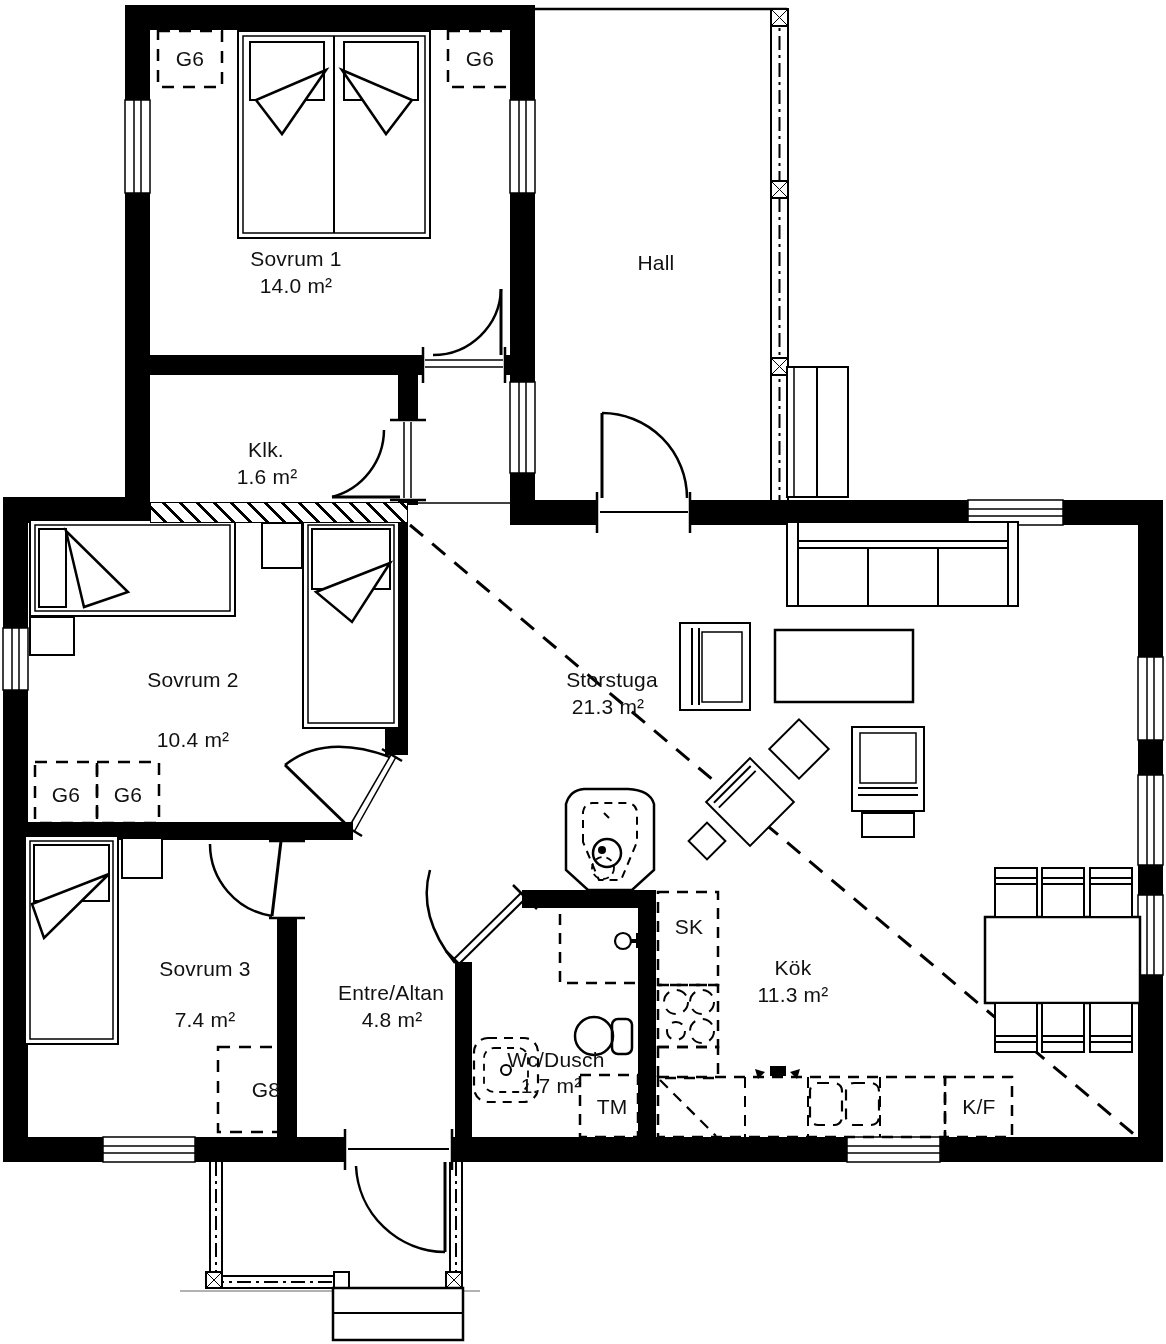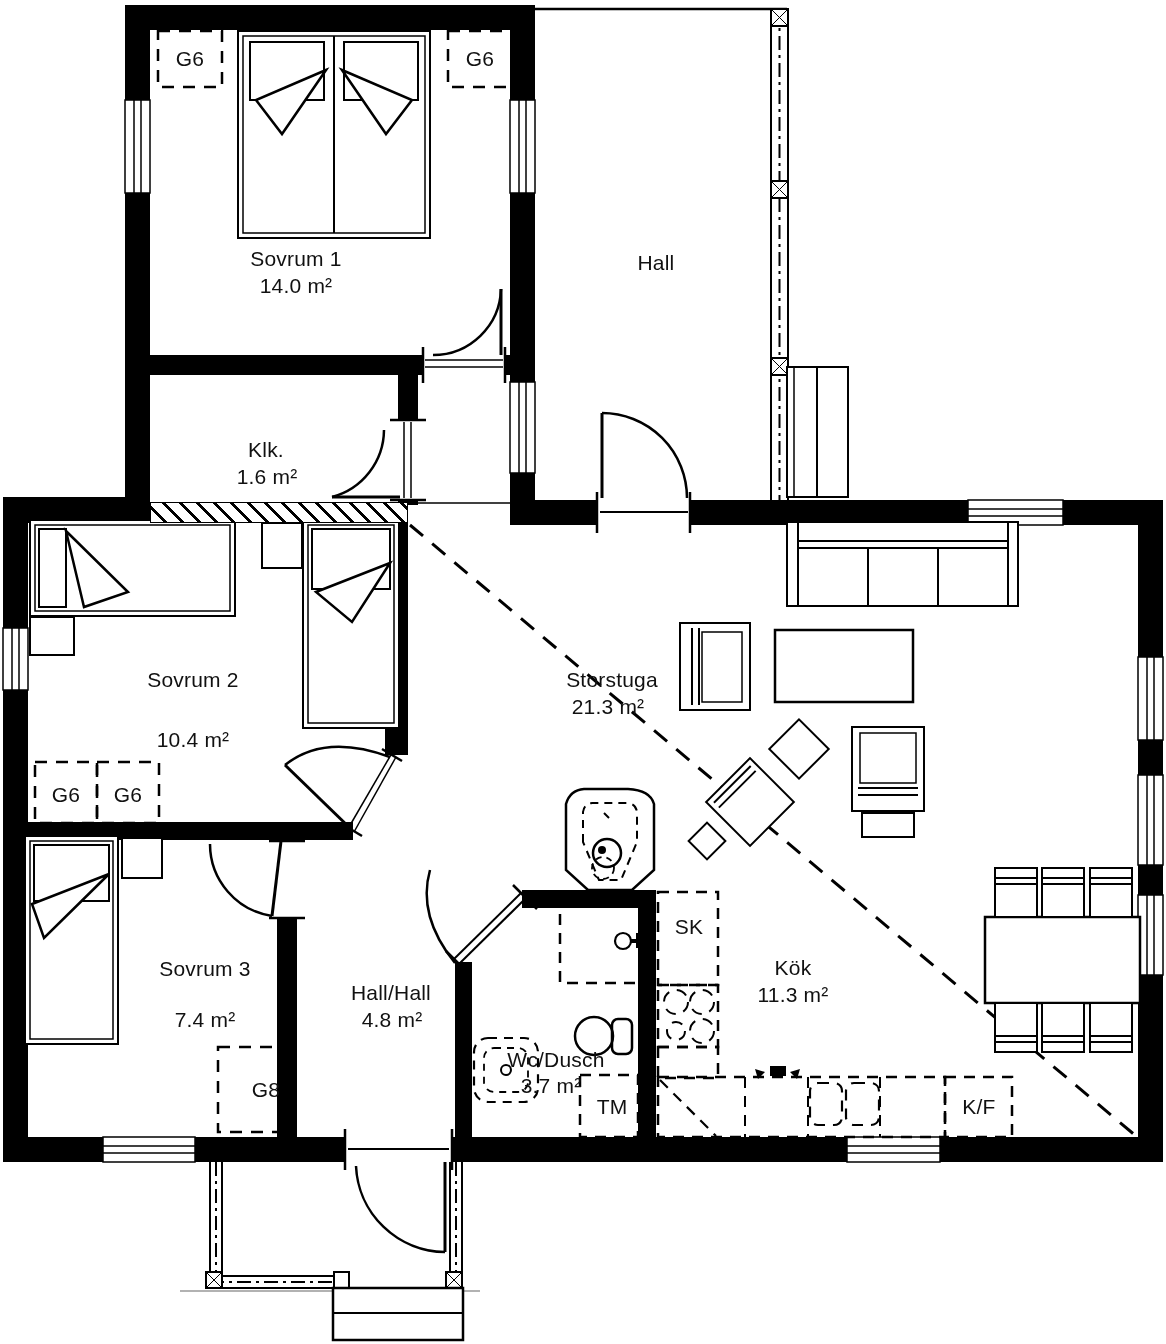--- a/index.html
+++ b/index.html
@@ -411,24 +411,24 @@
 <div class="lbl" style="left:266px;top:450px">Klk.</div>
 <div class="lbl" style="left:267px;top:477px">1.6 m²</div>
 <div class="lbl" style="left:193px;top:680px">Sovrum 2</div>
 <div class="lbl" style="left:193px;top:740px">10.4 m²</div>
 <div class="lbl" style="left:612px;top:680px">Storstuga</div>
 <div class="lbl" style="left:608px;top:707px">21.3 m²</div>
 <div class="lbl sm" style="left:66px;top:795px">G6</div>
 <div class="lbl sm" style="left:128px;top:795px">G6</div>
 <div class="lbl" style="left:205px;top:969px">Sovrum 3</div>
 <div class="lbl" style="left:205px;top:1020px">7.4 m²</div>
-<div class="lbl" style="left:391px;top:993px">Hall/Hall</div>
+<div class="lbl" style="left:391px;top:993px">Entre/Altan</div>
 <div class="lbl" style="left:392px;top:1020px">4.8 m²</div>
 <div class="lbl" style="left:556px;top:1060px">Wc/Dusch</div>
-<div class="lbl" style="left:551px;top:1086px">3.7 m²</div>
+<div class="lbl" style="left:551px;top:1086px">1.7 m²</div>
 <div class="lbl" style="left:793px;top:968px">Kök</div>
 <div class="lbl" style="left:793px;top:995px">11.3 m²</div>
 <div class="lbl sm" style="left:689px;top:927px">SK</div>
 <div class="lbl sm" style="left:612px;top:1107px">TM</div>
 <div class="lbl sm" style="left:266px;top:1090px">G8</div>
 <div class="lbl sm" style="left:979px;top:1107px">K/F</div>
 
 </div>
 
 </body></html>

